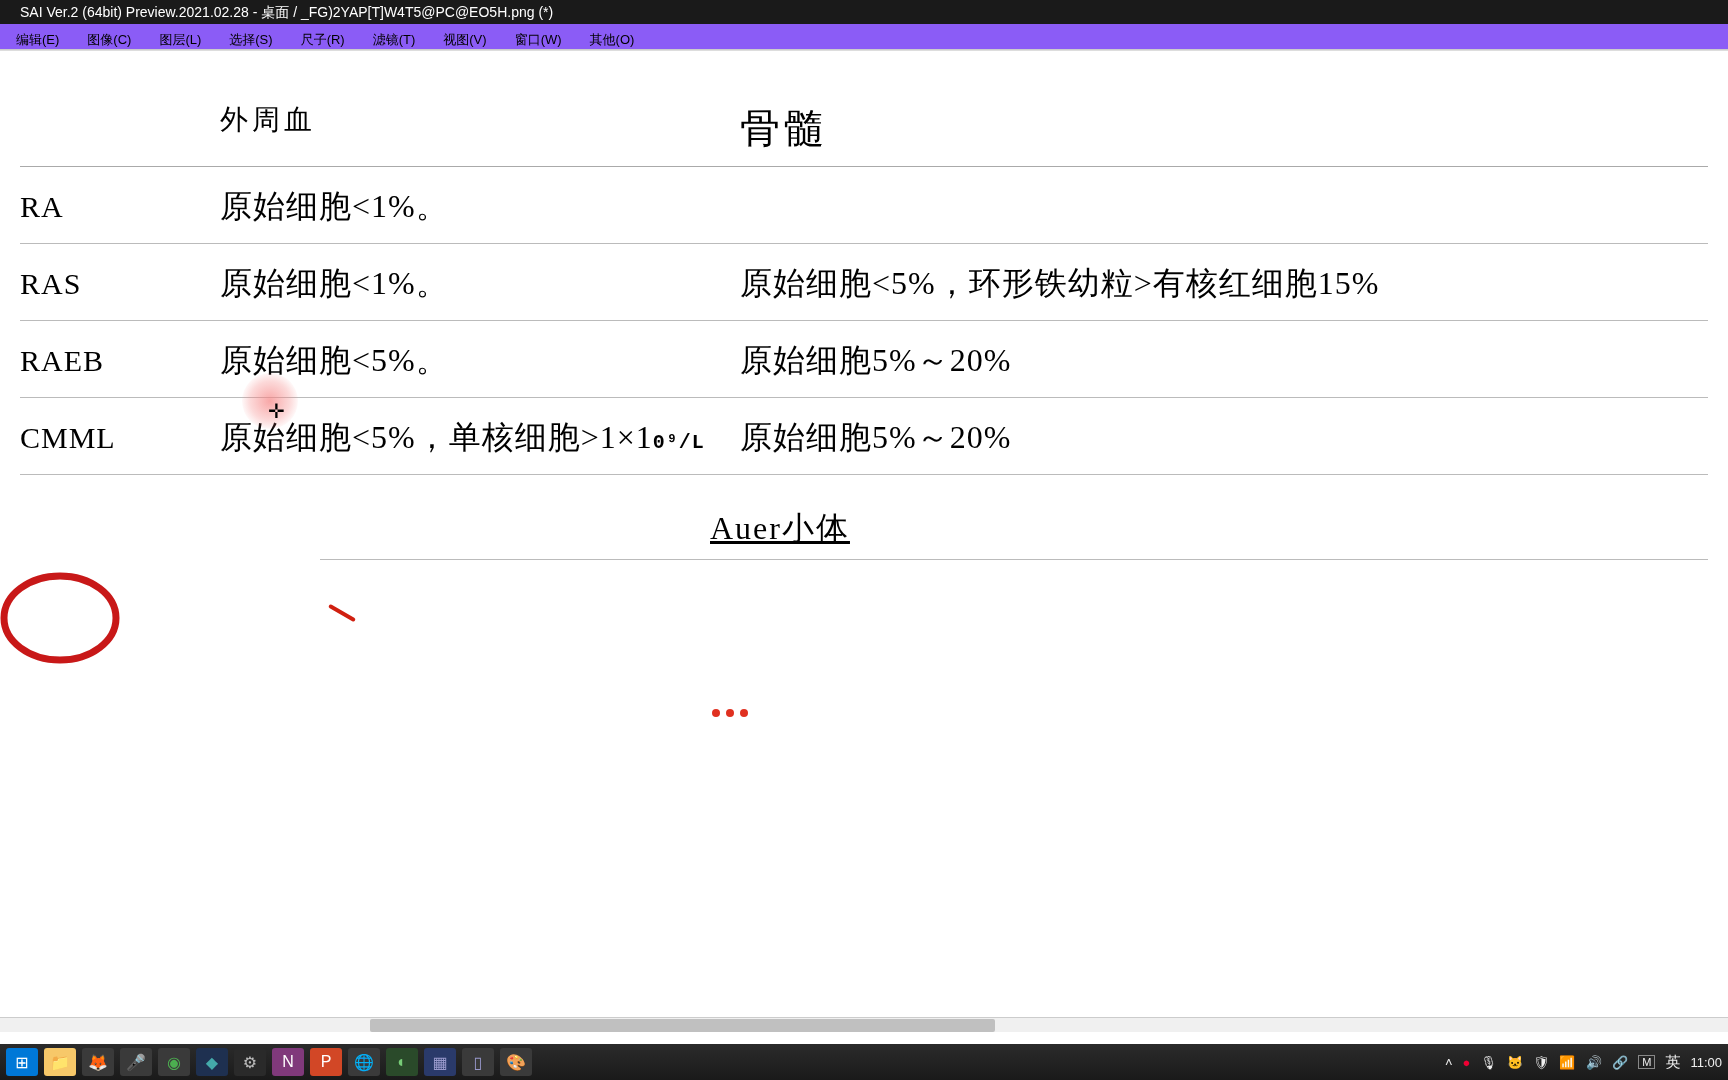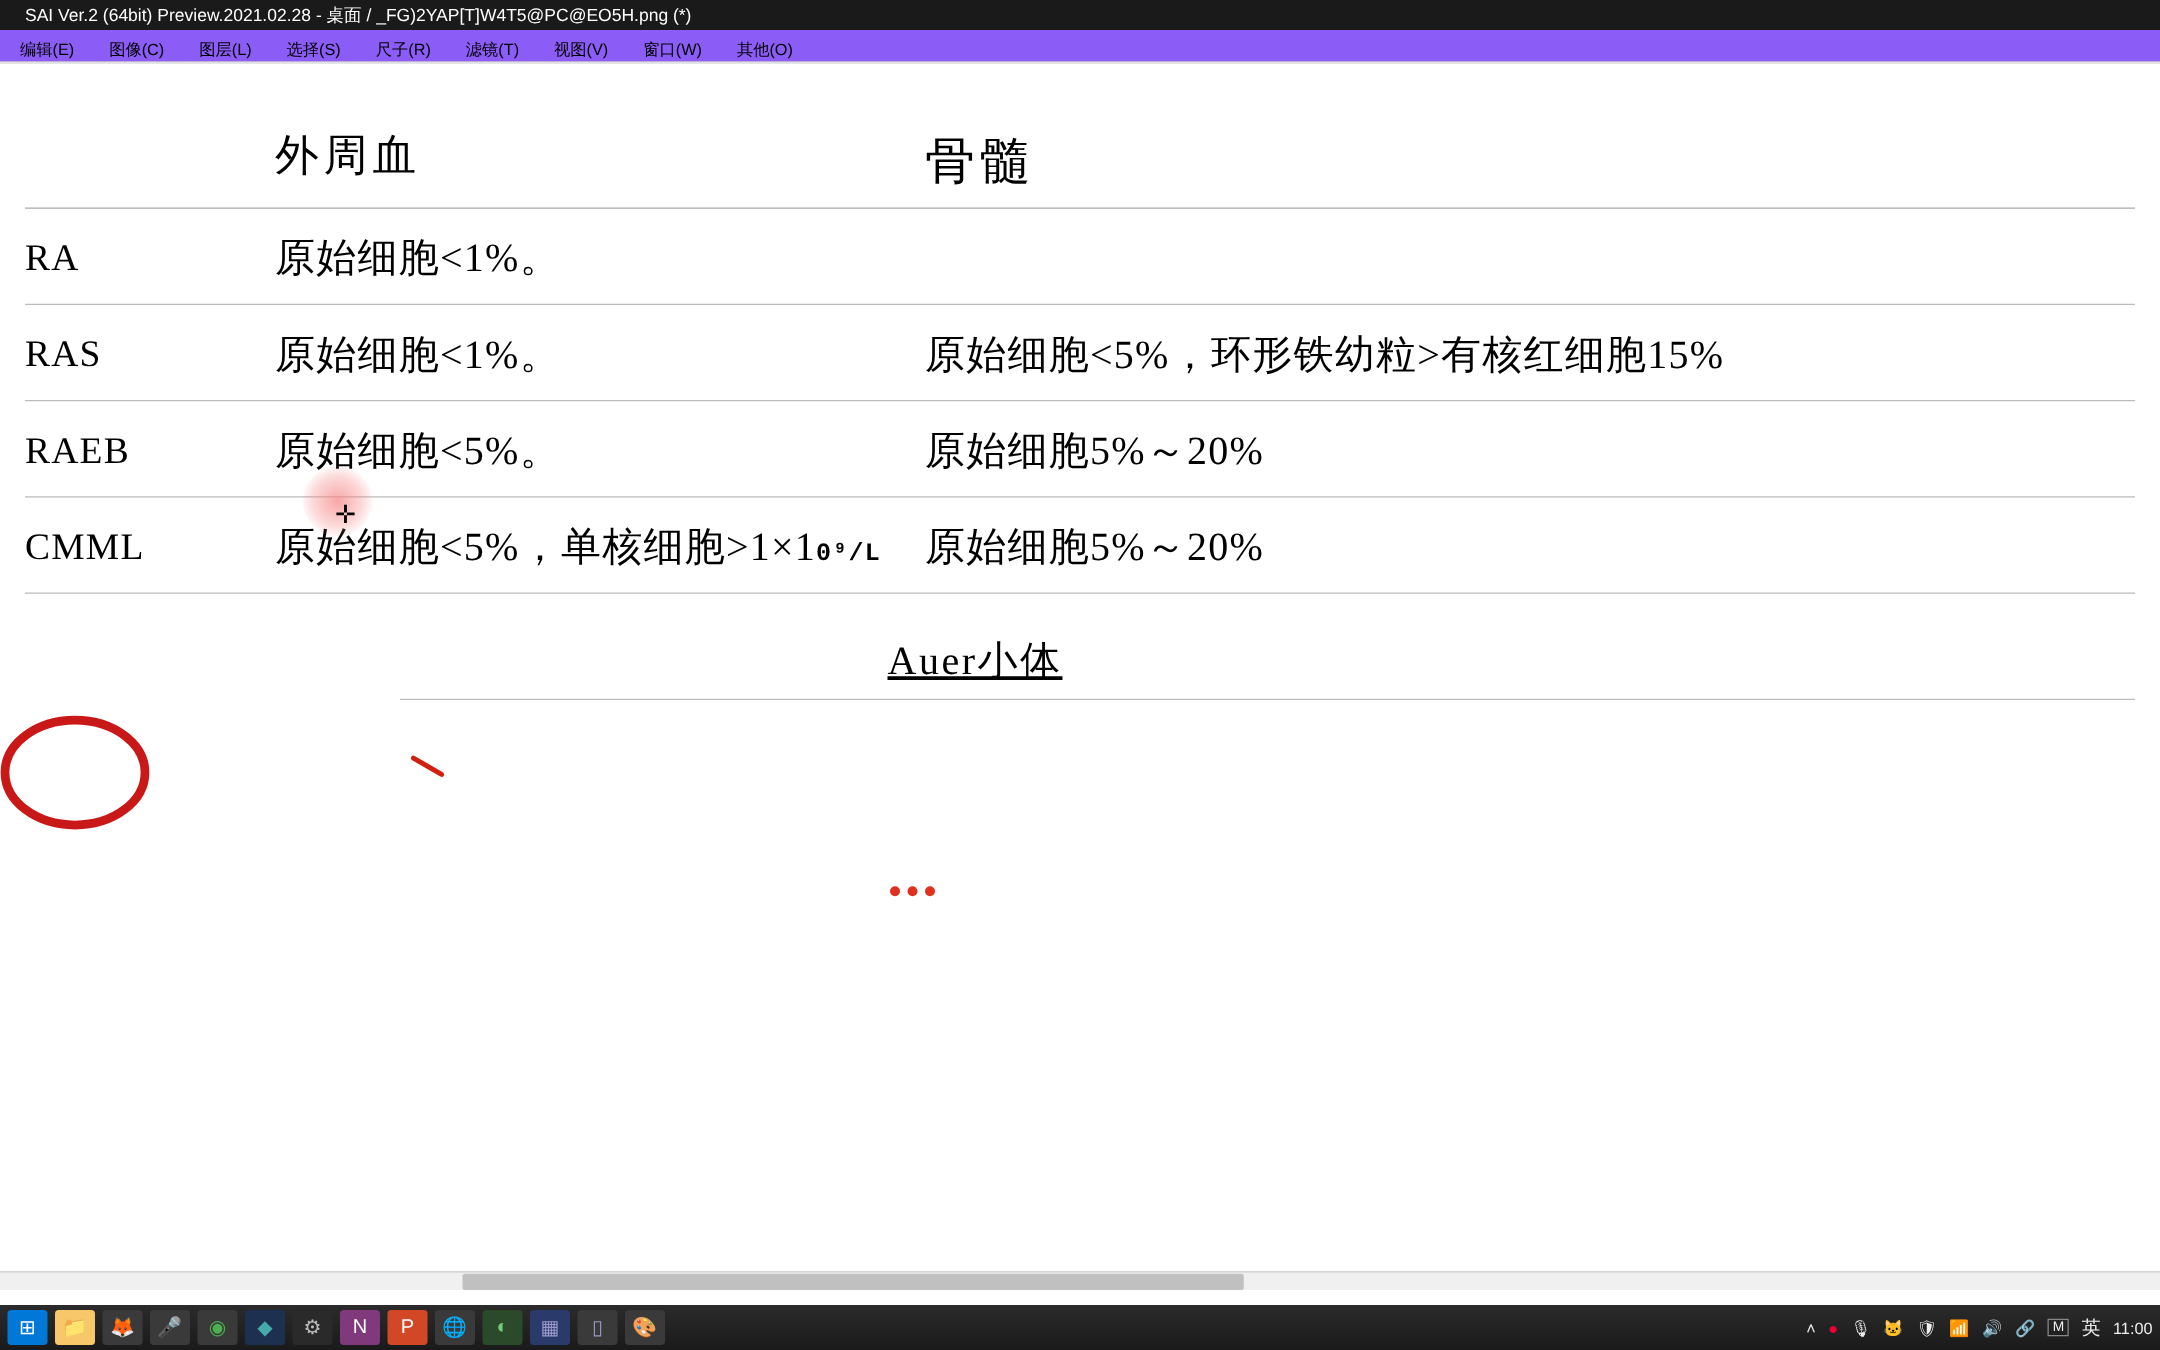--- a/index.html
+++ b/index.html
@@ -46,21 +46,21 @@
   width: 100%;
   font-family: "KaiTi", "STKaiti", cursive, serif;
 }
 .hdr {
   display: flex;
   border-bottom: 1px solid #aaa;
   padding: 20px 0 10px 0;
   margin: 0 20px 0 20px;
 }
 .hdr .label { width: 200px; }
-.hdr .col1 { width: 520px; font-size: 35px; letter-spacing: 4px; }
+.hdr .col1 { width: 520px; font-size: 28px; letter-spacing: 4px; }
 .hdr .col2 { font-size: 40px; letter-spacing: 4px; }
 .row {
   display: flex;
   align-items: center;
   border-bottom: 1px solid #bbb;
   padding: 18px 0 14px 0;
   margin: 0 20px;
   font-size: 32px;
   letter-spacing: 1px;
 }

